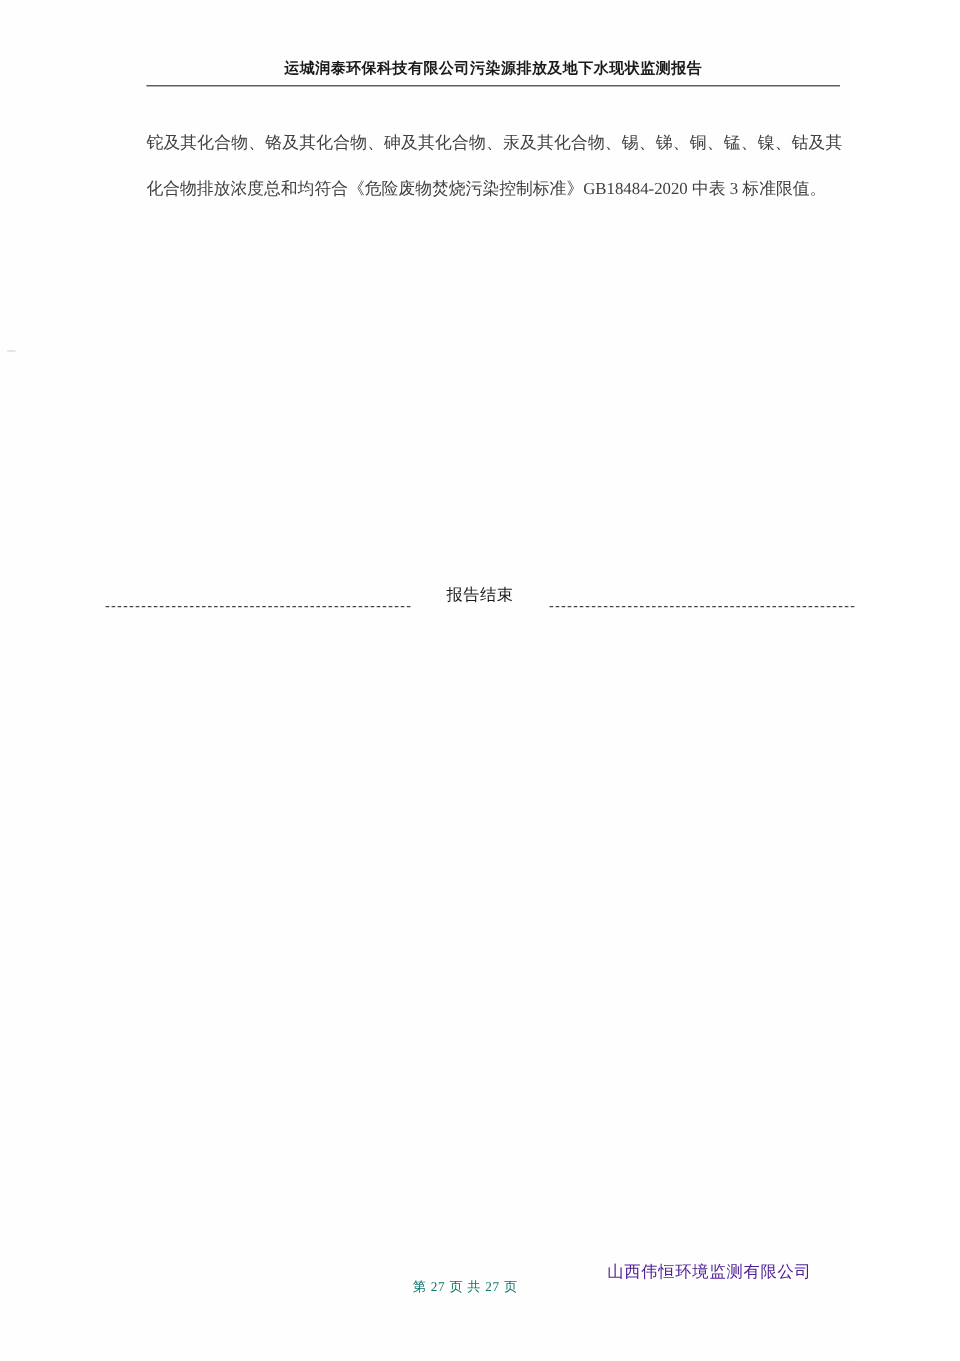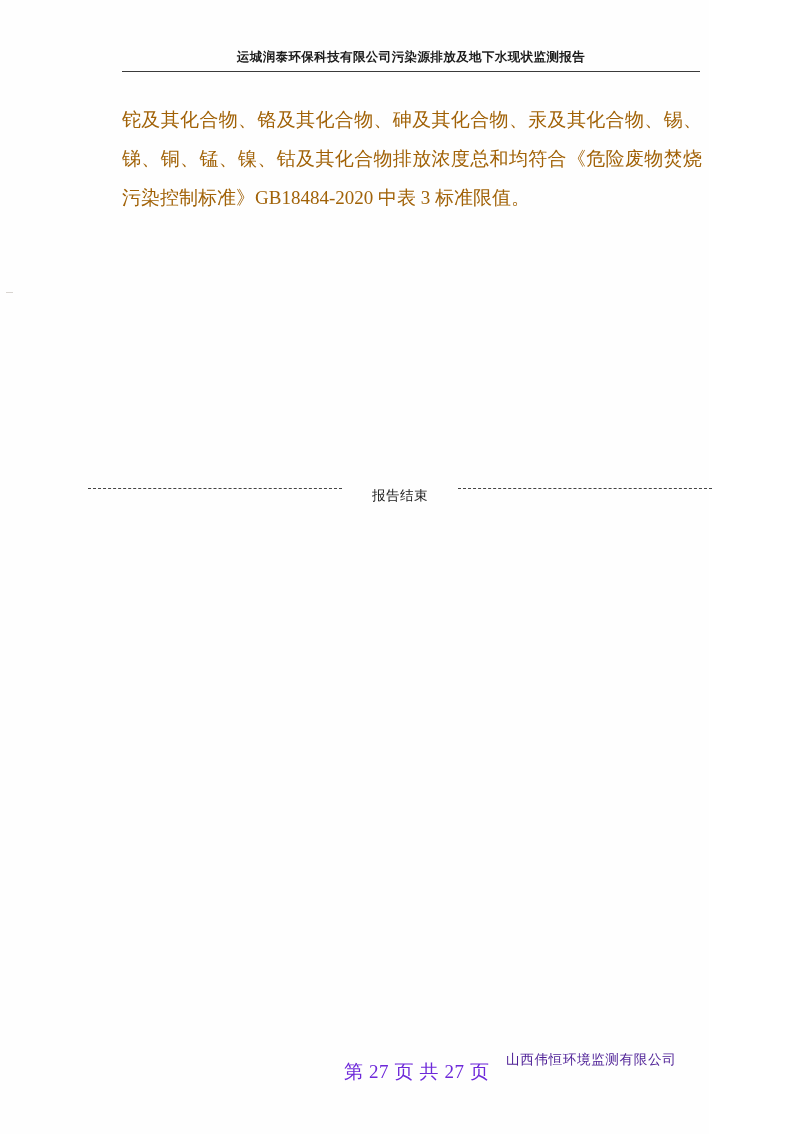--- a/index.html
+++ b/index.html
@@ -47,39 +47,39 @@
   }
 
   
   .body-block {
     position: absolute;
     left: 122px;
     top: 100px;
     width: 580px;
   }
   .para {
-    font-size: 19px;
+    font-size: 14px;
     line-height: 39px;
     text-align: justify;
     text-justify: inter-ideograph;
-    color: #a16207;
+    color: #404040;
     margin: 0;
   }
   .para + .para {
     margin-top: 0px;
   }
 
   
   .end-row {
     position: absolute;
     left: 88px;
     top: 487px;
     width: 624px;
     display: flex;
-    align-items: flex-start;
+    align-items: flex-end;
     justify-content: center;
     gap: 16px;
   }
   .dash-line {
     flex: 1 1 auto;
     height: 0;
     border-top: 1.1px dashed #444;
     position: relative;
     top: 1px;
   }
@@ -97,23 +97,23 @@
     left: 122px;
     top: 1048px;
     width: 580px;
     height: 24px;
     display: flex;
     align-items: center;
   }
   .footer-page {
     position: absolute;
     left: 222px;
-    font-size: 19px;
+    font-size: 11px;
     letter-spacing: 0.6px;
-    color: #6d28d9;
+    color: #0f766e;
     white-space: nowrap;
     margin-top: 24px;
   }
   .footer-org {
     position: absolute;
     left: 384px;
     font-size: 13.6px;
     letter-spacing: 0.6px;
     color: #4c1d95;
     white-space: nowrap;

